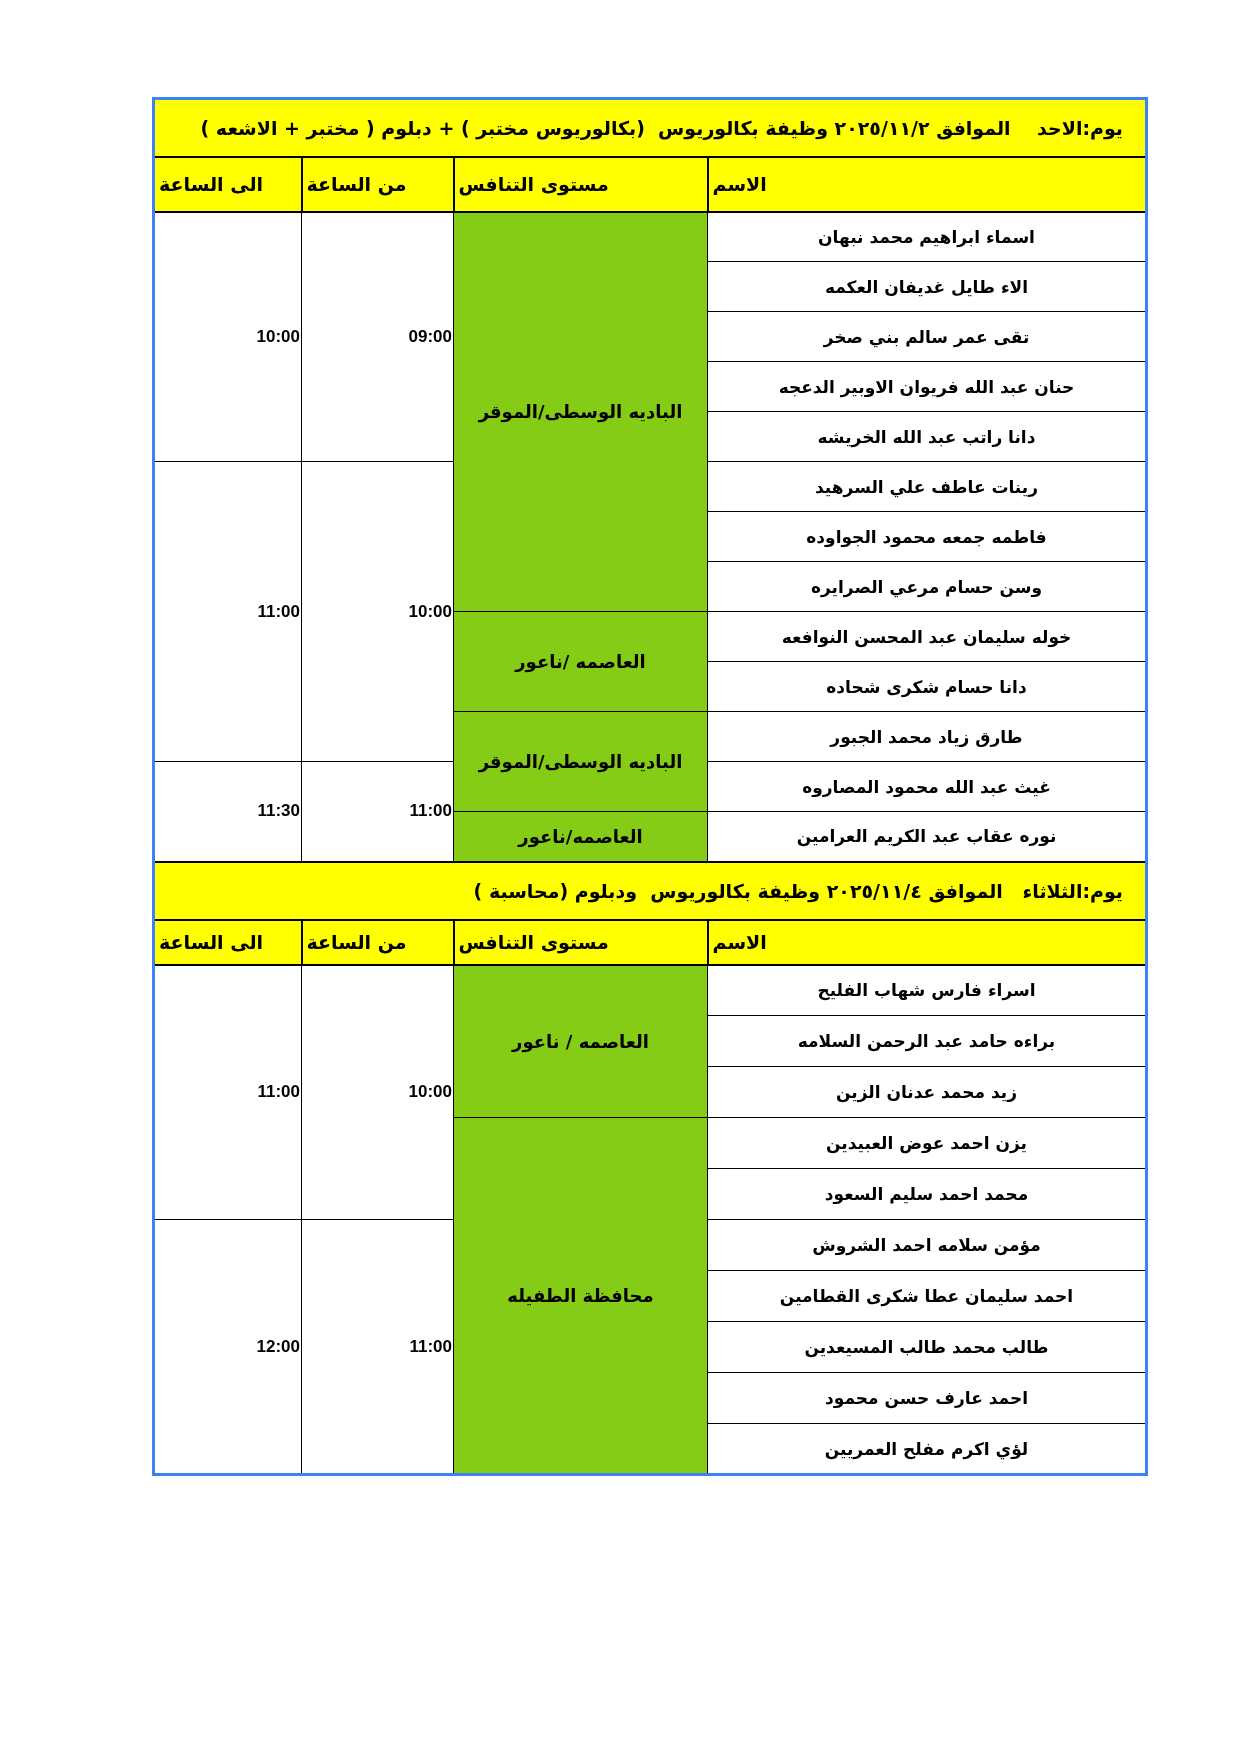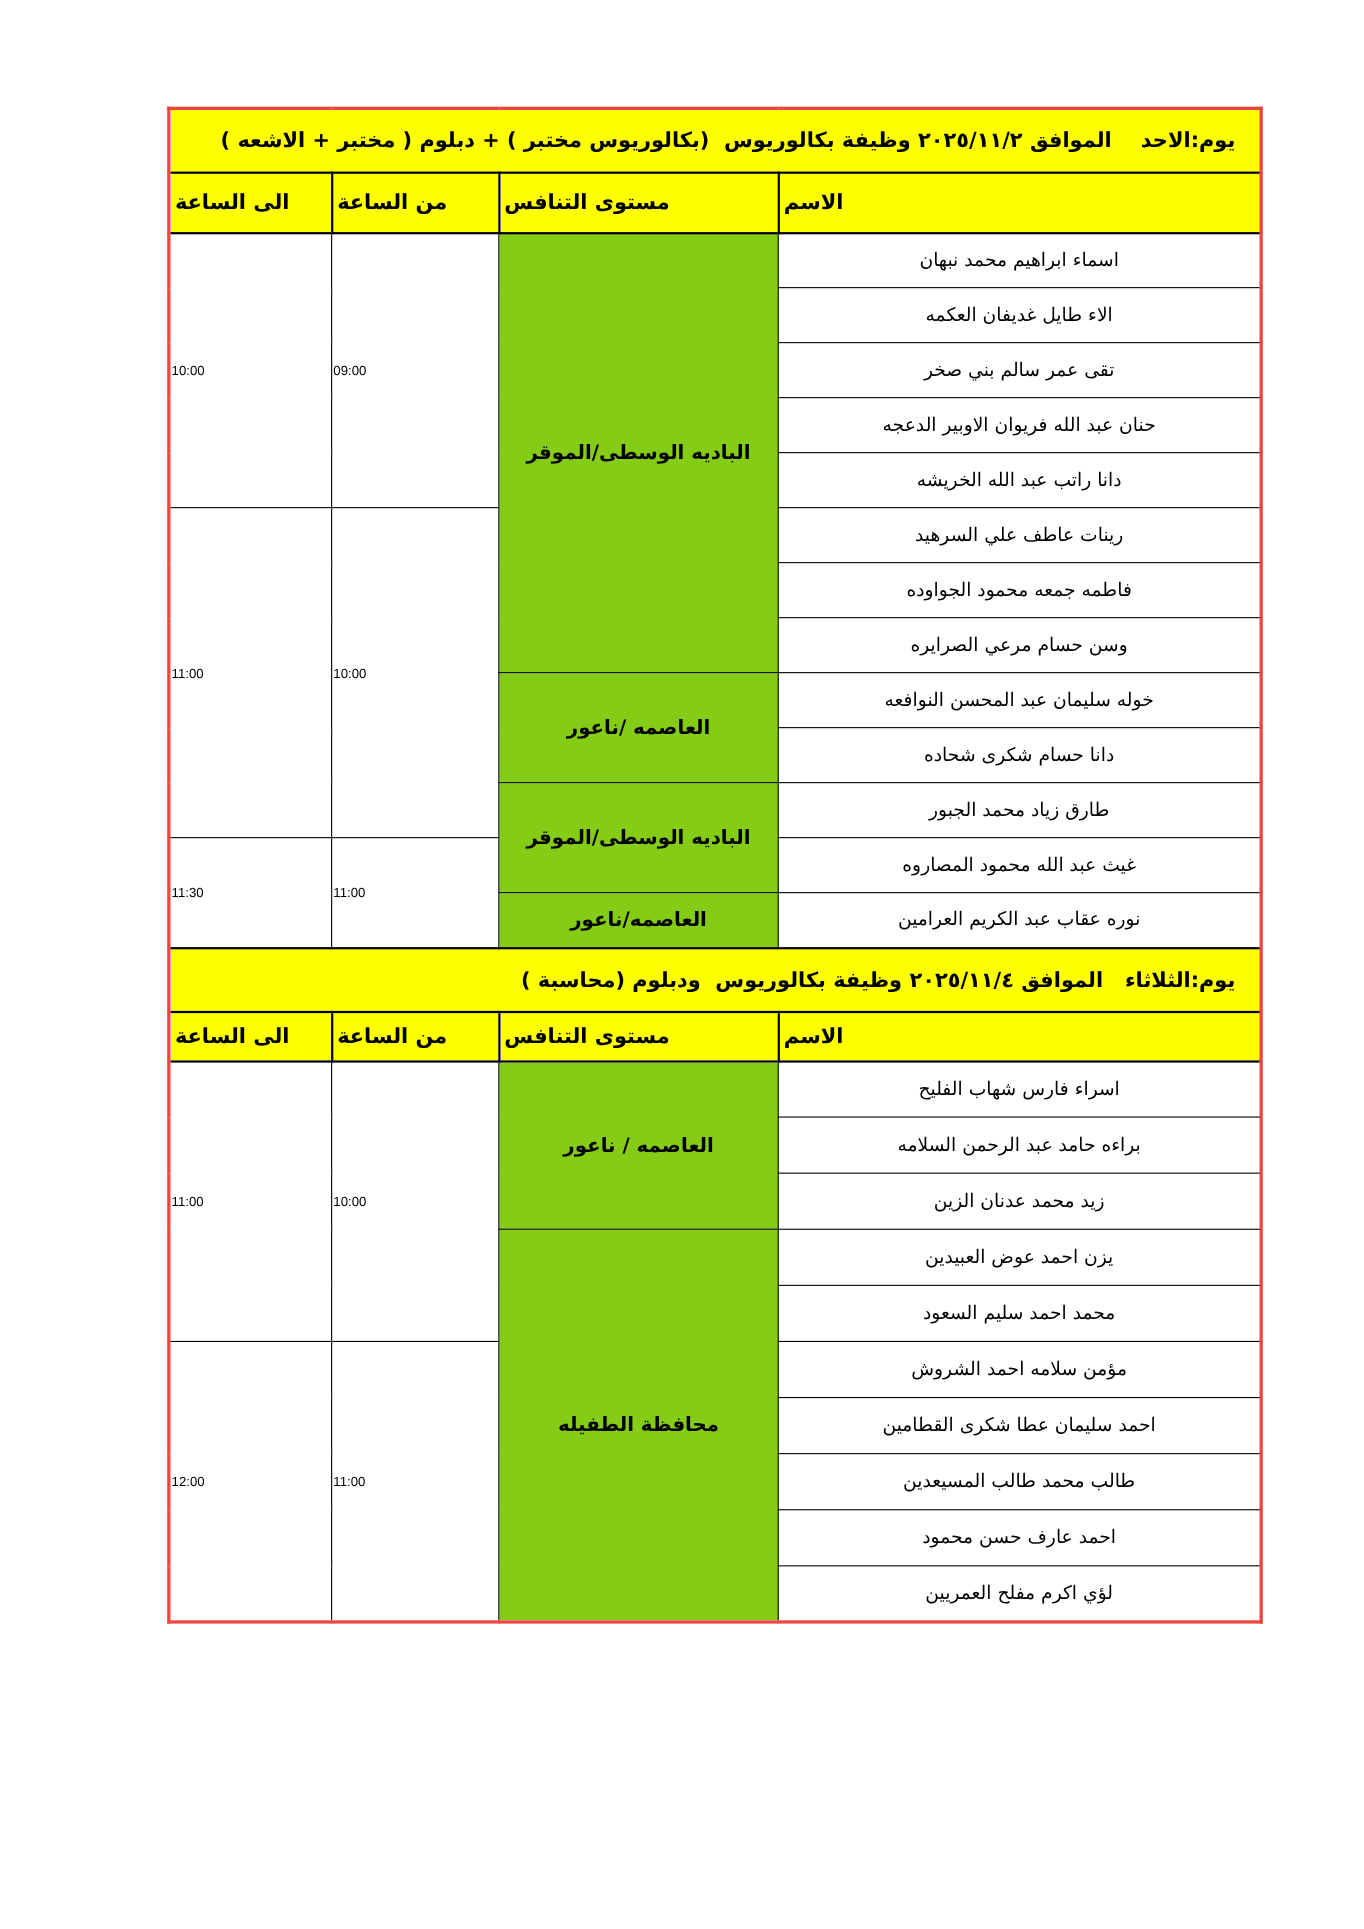--- a/index.html
+++ b/index.html
@@ -5,39 +5,39 @@
   html,body{margin:0;padding:0;}
   body{
     width:1240px;height:1754px;background:#ffffff;
     font-family:"DejaVu Sans",sans-serif;color:#000;
     position:relative;overflow:hidden;
   }
   .page{position:relative;width:1240px;height:1754px;background:#ffffff;}
   table.sched{
     position:absolute;top:97px;left:152px;width:993px;
     border-collapse:collapse;direction:rtl;table-layout:fixed;
-    border:3px solid #ef4444;
+    border:3px solid #3b82f6;
   }
   td{border:1.6px solid #000;vertical-align:middle;overflow:hidden;}
   td.day, td.colh{border:2.4px solid #000;}
   td.day{
     background:#ffff00;font-weight:bold;font-size:19px;
     text-align:right;padding:2px 22px 2px 6px;white-space:pre;
   }
   td.colh{
     background:#ffff00;font-weight:bold;font-size:19px;text-align:left;padding:0 4px;
   }
   td.name{
-    background:#ffffff;font-weight:normal;font-size:17px;text-align:center;padding:0 8px;
+    background:#ffffff;font-weight:bold;font-size:17px;text-align:center;padding:0 8px;
   }
   td.level{
     background:#84cc16;font-weight:bold;font-size:18px;text-align:center;padding:0 6px;
   }
   td.time{
-    background:#ffffff;font-weight:normal;font-size:12px;text-align:left;
+    background:#ffffff;font-weight:bold;font-size:17px;text-align:right;
     font-family:"Liberation Sans","DejaVu Sans",sans-serif;direction:ltr;
   }
   tr.hrow1{height:58px;}
   tr.chrow1{height:55px;}
   tr.chrow2{height:45px;}
   tr.r1{height:50px;}
   tr.r2{height:51px;}
 </style>
 </head>
 <body>

